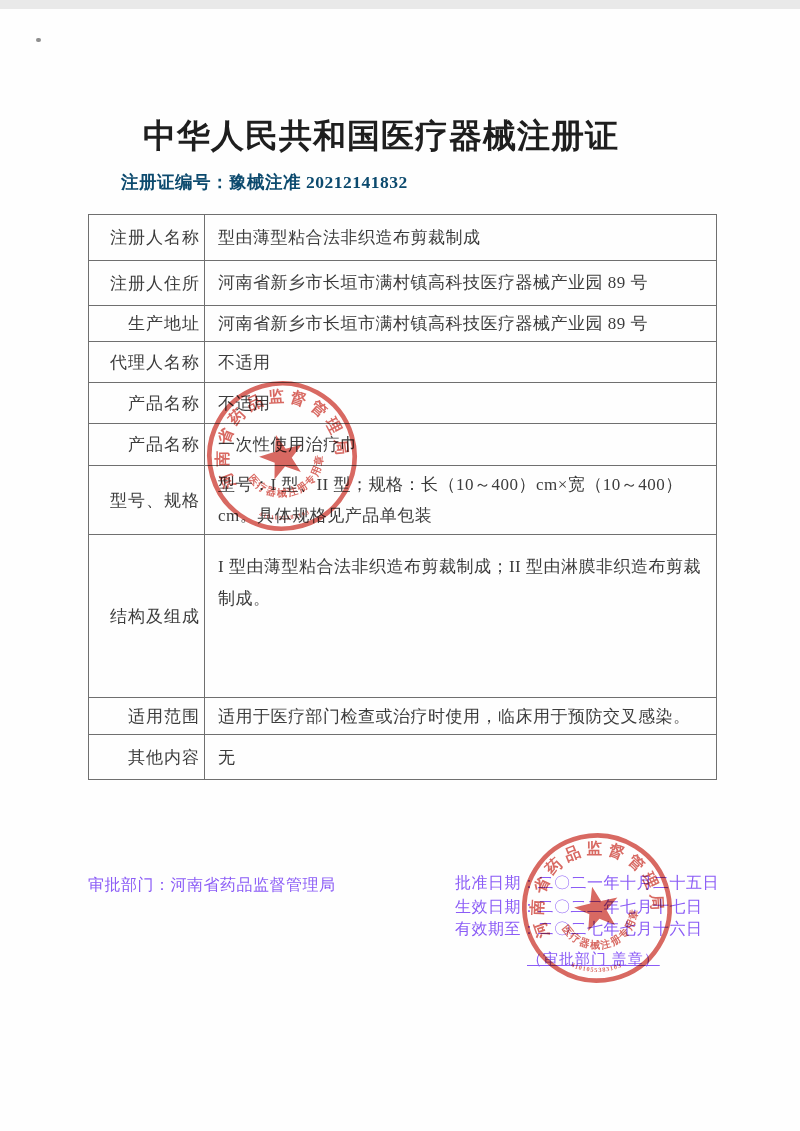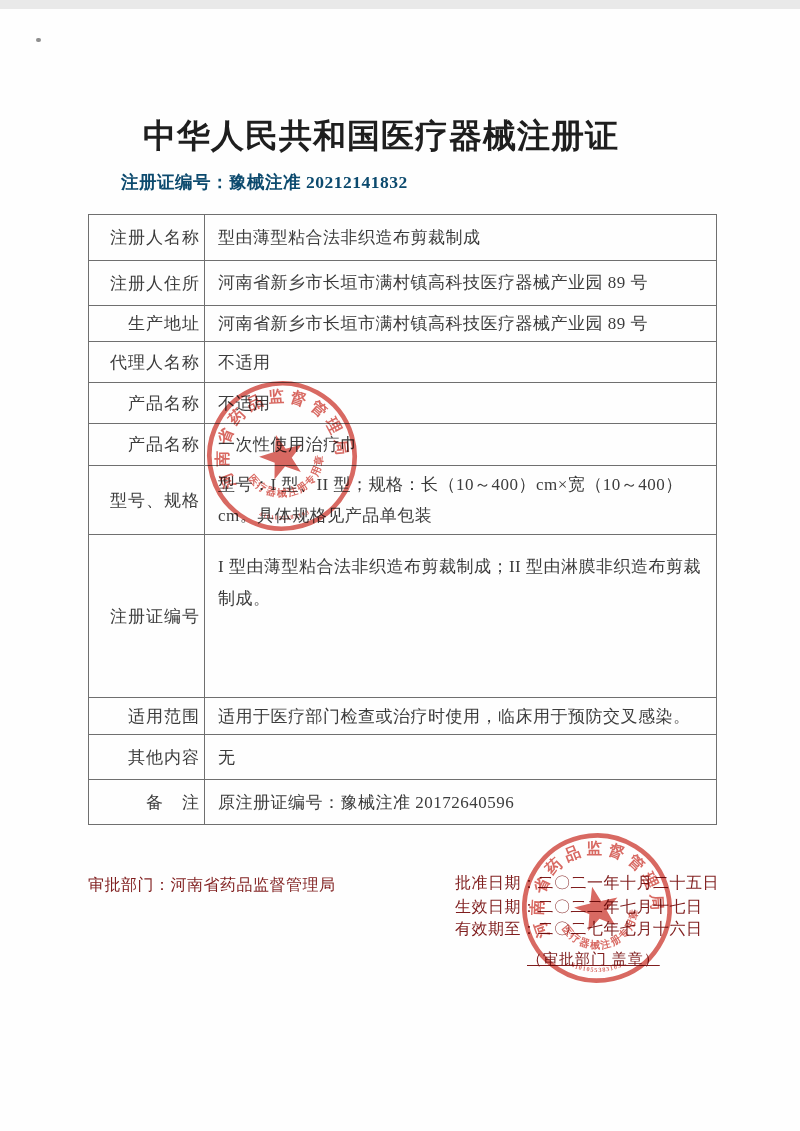--- a/index.html
+++ b/index.html
@@ -27,21 +27,21 @@
     font-size:17px;color:#3c3c3c;
     vertical-align:middle;
   }
   td.lbl{width:107px;text-align:right;letter-spacing:1px;padding:0 4px;}
   td.val{padding:2px 10px 2px 13px;line-height:1.85;letter-spacing:.5px;}
   tr.r1{height:46px}tr.r2{height:45px}tr.r3{height:35px}
   tr.r4{height:41px}tr.r5{height:41px}tr.r6{height:42px}
   tr.r7{height:69px}tr.r8{height:163px}tr.r9{height:37px}
   tr.r10{height:40px}tr.r11{height:45px}tr.r12{height:45px}
   tr.r8 td.val{vertical-align:top;padding-top:16px;}
-  .footer-line{position:absolute;font-size:16px;color:#7f1d1d;letter-spacing:.5px;white-space:nowrap;}
+  .footer-line{position:absolute;font-size:16px;color:#8b5cf6;letter-spacing:.5px;white-space:nowrap;}
   #dept{left:88px;top:866px;}
   #d1{left:455px;top:864px;}
   #d2{left:455px;top:888px;}
   #d3{left:455px;top:910px;}
   #sealnote{left:527px;top:941px;font-size:15px;letter-spacing:1px;text-decoration:underline;}
   .stamp{position:absolute;width:156px;height:156px;mix-blend-mode:multiply;opacity:.88;pointer-events:none;}
   #stampA{left:204px;top:369px;transform:rotate(-16deg);}
   #stampB{left:519px;top:821px;transform:rotate(-13deg);}
   .stamp svg{width:100%;height:100%;}
   .stamp text{font-family:"Liberation Serif","DejaVu Serif",serif;font-weight:bold;}
@@ -81,34 +81,30 @@
       </tr>
       <tr class="r6">
         <td class="lbl">产品名称</td>
         <td class="val">一次性使用治疗巾</td>
       </tr>
       <tr class="r7">
         <td class="lbl">型号、规格</td>
         <td class="val">型号：I 型、II 型；规格：长（10～400）cm×宽（10～400）cm。具体规格见产品单包装</td>
       </tr>
       <tr class="r8">
-        <td class="lbl">注册证编号</td>
+        <td class="lbl">结构及组成</td>
         <td class="val">I 型由薄型粘合法非织造布剪裁制成；II 型由淋膜非织造布剪裁制成。</td>
       </tr>
       <tr class="r9">
         <td class="lbl">适用范围</td>
         <td class="val">适用于医疗部门检查或治疗时使用，临床用于预防交叉感染。</td>
       </tr>
       <tr class="r11">
         <td class="lbl">其他内容</td>
         <td class="val">无</td>
-      </tr>
-      <tr class="r12">
-        <td class="lbl">备　注</td>
-        <td class="val">原注册证编号：豫械注准 20172640596</td>
       </tr>
     </tbody>
   </table>
 
   <div class="footer-line" id="dept">审批部门：河南省药品监督管理局</div>
   <div class="footer-line" id="d1">批准日期：二〇二一年十月二十五日</div>
   <div class="footer-line" id="d3">有效期至：二〇二七年七月十六日</div>
   <div class="footer-line" id="d2">生效日期：二〇二二年七月十七日</div>
   <div class="footer-line" id="sealnote">（审批部门 盖章）</div>
 

